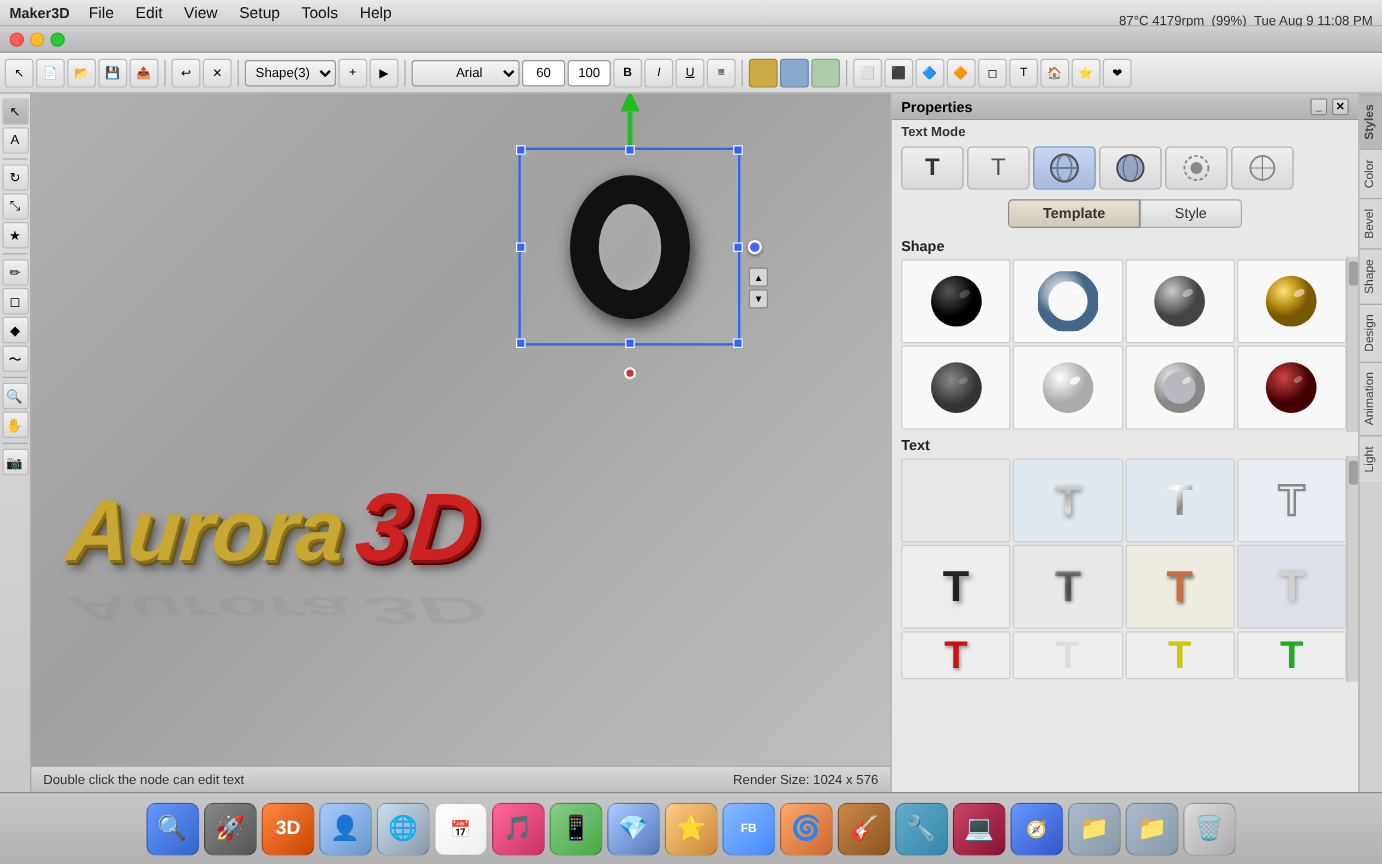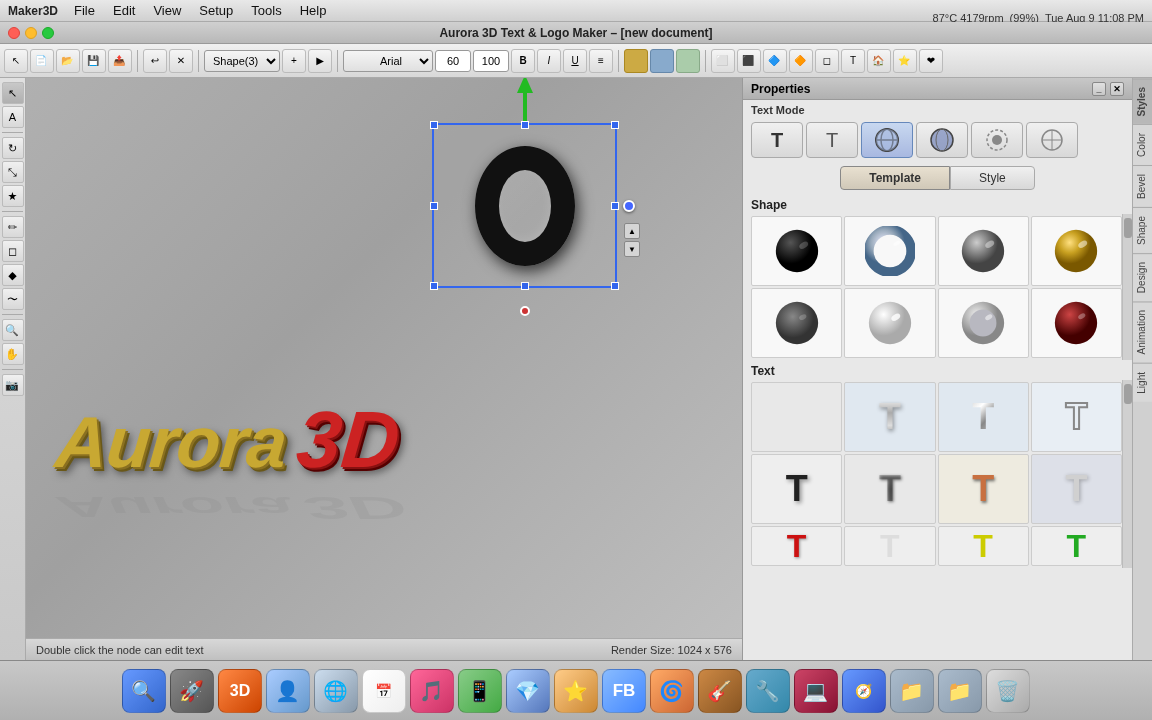--- a/index.html
+++ b/index.html
@@ -389,21 +389,20 @@
     <span>Tue Aug 9  11:08 PM</span>
   </div>
 </div>
 
 <div id="titlebar">
   <div class="win-btns">
     <div class="win-btn close"></div>
     <div class="win-btn min"></div>
     <div class="win-btn max"></div>
   </div>
-  <span>Aurora 3D Text &amp; Logo Maker – [new document]</span>
 </div>
 
 <div id="toolbar">
   <div class="tb-btn">↖</div>
   <div class="tb-btn">📄</div>
   <div class="tb-btn">📂</div>
   <div class="tb-btn">💾</div>
   <div class="tb-btn">📤</div>
   <div class="tb-separator"></div>
   <div class="tb-btn">↩</div>
@@ -828,21 +827,21 @@
   <div class="dock-icon" style="background:linear-gradient(135deg,#6699ff,#3366cc);">🔍</div>
   <div class="dock-icon" style="background:linear-gradient(135deg,#888,#555);">🚀</div>
   <div class="dock-icon" style="background:linear-gradient(135deg,#ff8844,#cc4400);font-size:16px;color:white;font-weight:bold;">3D</div>
   <div class="dock-icon" style="background:linear-gradient(135deg,#aaccff,#6699cc);">👤</div>
   <div class="dock-icon" style="background:linear-gradient(135deg,#ccddee,#8899aa);">🌐</div>
   <div class="dock-icon" style="background:linear-gradient(135deg,#fff,#eee);color:#cc2222;font-size:14px;">📅</div>
   <div class="dock-icon" style="background:linear-gradient(135deg,#ff6699,#cc3366);">🎵</div>
   <div class="dock-icon" style="background:linear-gradient(135deg,#88cc88,#44aa44);">📱</div>
   <div class="dock-icon" style="background:linear-gradient(135deg,#aaccff,#5577bb);">💎</div>
   <div class="dock-icon" style="background:linear-gradient(135deg,#ffcc88,#cc8833);">⭐</div>
-  <div class="dock-icon" style="background:linear-gradient(135deg,#88bbff,#4488ff);font-size:17px;font-weight:bold;color:white;">FB</div>
+  <div class="dock-icon" style="background:linear-gradient(135deg,#88bbff,#4488ff);font-size:10px;font-weight:bold;color:white;">FB</div>
   <div class="dock-icon" style="background:linear-gradient(135deg,#ffaa66,#cc6633);">🌀</div>
   <div class="dock-icon" style="background:linear-gradient(135deg,#cc8844,#885522);">🎸</div>
   <div class="dock-icon" style="background:linear-gradient(135deg,#66aacc,#3388aa);">🔧</div>
   <div class="dock-icon" style="background:linear-gradient(135deg,#cc4466,#881133);">💻</div>
   <div class="dock-icon" style="background:linear-gradient(135deg,#6699ff,#3355cc);font-size:14px;">🧭</div>
   <div class="dock-icon" style="background:linear-gradient(135deg,#aabbcc,#8899aa);">📁</div>
   <div class="dock-icon" style="background:linear-gradient(135deg,#aabbcc,#8899aa);">📁</div>
   <div class="dock-icon" style="background:linear-gradient(135deg,#ddd,#aaa);">🗑️</div>
 </div>
 

